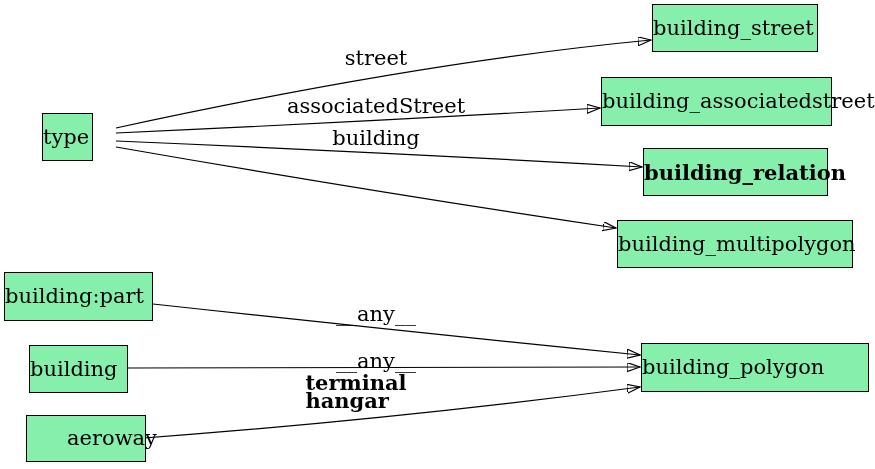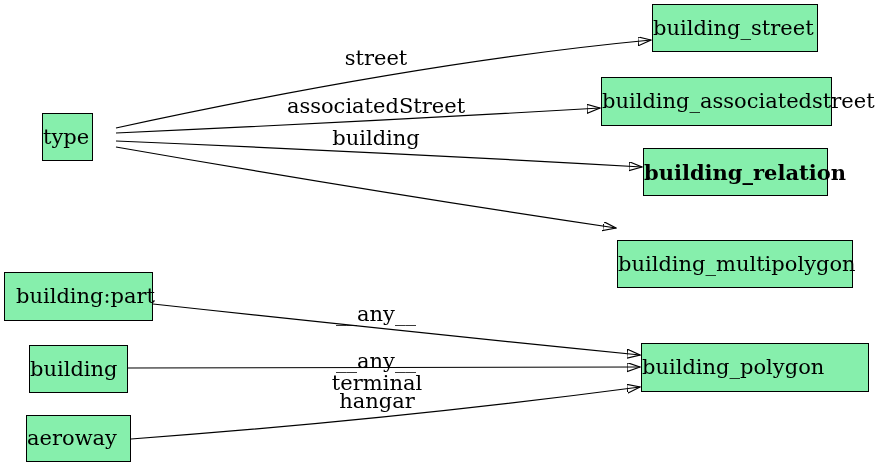--- a/index.html
+++ b/index.html
@@ -40,41 +40,40 @@
     font-size: 21px;
     line-height: 1;
     white-space: nowrap;
   }
   .edge-label {
     position: absolute;
     transform: translate(-50%, -50%);
     font-size: 21px;
     line-height: 18px;
     white-space: pre-line;
-    text-align: center;
     background: transparent;
   }
   
   .n-type                     { left: 42px;  top: 113px; width: 51px;  height: 48px; }
   .n-building-street          { left: 652px; top: 4px;   width: 166px; height: 48px; }
   .n-building-associatedstreet{ left: 601px; top: 77px;  width: 231px; height: 49px; }
   .n-building-relation        { left: 643px; top: 148px; width: 185px; height: 48px; font-weight: bold; }
-  .n-building-multipolygon    { left: 617px; top: 220px; width: 236px; height: 48px; margin-top: 20px; }
-  .n-building-part            { left: 4px;   top: 272px; width: 149px; height: 49px; padding-left: 11px; }
+  .n-building-multipolygon    { left: 617px; top: 220px; width: 236px; height: 48px; }
+  .n-building-part            { left: 4px;   top: 272px; width: 149px; height: 49px; }
   .n-building                 { left: 29px;  top: 345px; width: 99px;  height: 48px; }
-  .n-aeroway                  { left: 26px;  top: 415px; width: 105px; height: 47px; }
+  .n-aeroway                  { left: 26px;  top: 415px; width: 120px; height: 47px; padding-left: 40px; }
   .n-building-polygon         { left: 641px; top: 343px; width: 228px; height: 49px; }
   
   .l-street          { left: 376px; top: 58px;  }
   .l-associatedstreet{ left: 376px; top: 106px; }
   .l-building        { left: 376px; top: 138px; }
   .l-multipolygon    { left: 378px; top: 173px; }
   .l-any-1           { left: 376px; top: 314px; }
   .l-any-2           { left: 376px; top: 361px; }
-  .l-terminal-hangar { left: 377px; top: 392px; }
+  .l-terminal-hangar { left: 356px; top: 392px; font-weight: bold; }
 </style>
 </head>
 <body>
 
 <div class="canvas">
 
   <svg class="edge-layer" viewBox="0 0 875 469" xmlns="http://www.w3.org/2000/svg">
     <defs>
       <marker id="arrow" markerUnits="userSpaceOnUse" markerWidth="14" markerHeight="10" refX="13" refY="4.5" orient="auto">
         <path d="M0,0 L13,4.5 L0,9 Z" fill="#000000" stroke="none"></path>

